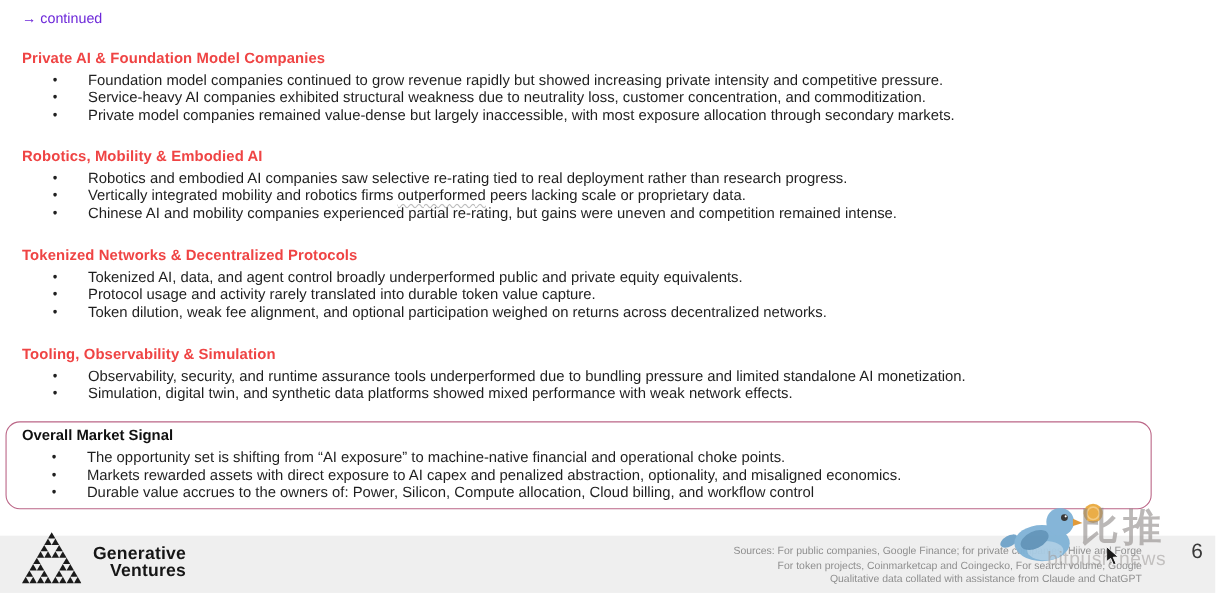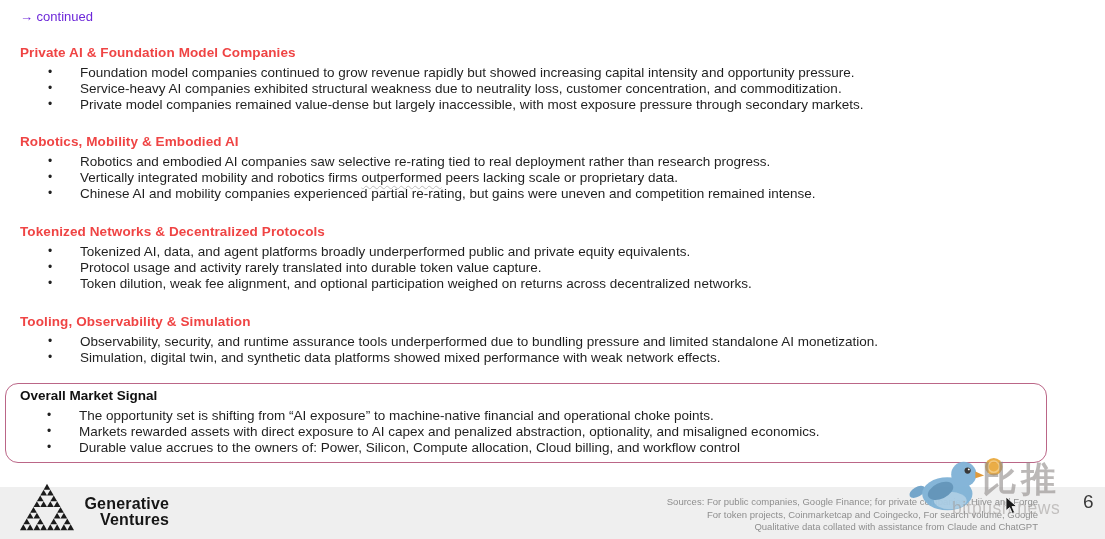--- a/index.html
+++ b/index.html
@@ -49,39 +49,39 @@
   .cursor{left:1006px;top:497px;}
 </style>
 </head>
 <body>
 
 <div class="abs continued">→ continued</div>
 
 <div class="abs section" style="top:44px">
   <h3>Private AI &amp; Foundation Model Companies</h3>
   <ul>
-    <li>Foundation model companies continued to grow revenue rapidly but showed increasing capital intensity and opportunity pressure.</li>
+    <li>Foundation model companies continued to grow revenue rapidly but showed increasing private intensity and competitive pressure.</li>
     <li>Service-heavy AI companies exhibited structural weakness due to neutrality loss, customer concentration, and commoditization.</li>
-    <li>Private model companies remained value-dense but largely inaccessible, with most exposure pressure through secondary markets.</li>
+    <li>Private model companies remained value-dense but largely inaccessible, with most exposure allocation through secondary markets.</li>
   </ul>
 </div>
 
 <div class="abs section" style="top:133px">
   <h3>Robotics, Mobility &amp; Embodied AI</h3>
   <ul>
     <li>Robotics and embodied AI companies saw selective re-rating tied to real deployment rather than research progress.</li>
     <li><span>Vertically integrated mobility and robotics firms </span><span class="squiggle">outperformed</span><span> peers lacking scale or proprietary data.</span></li>
     <li>Chinese AI and mobility companies experienced partial re-rating, but gains were uneven and competition remained intense.</li>
   </ul>
 </div>
 
 <div class="abs section" style="top:223px">
   <h3>Tokenized Networks &amp; Decentralized Protocols</h3>
   <ul>
-    <li>Tokenized AI, data, and agent platforms broadly underperformed public and private equity equivalents.</li>
+    <li>Tokenized AI, data, and agent control broadly underperformed public and private equity equivalents.</li>
     <li>Protocol usage and activity rarely translated into durable token value capture.</li>
     <li>Token dilution, weak fee alignment, and optional participation weighed on returns across decentralized networks.</li>
   </ul>
 </div>
 
 <div class="abs section" style="top:313px">
   <h3>Tooling, Observability &amp; Simulation</h3>
   <ul>
     <li>Observability, security, and runtime assurance tools underperformed due to bundling pressure and limited standalone AI monetization.</li>
     <li>Simulation, digital twin, and synthetic data platforms showed mixed performance with weak network effects.</li>

